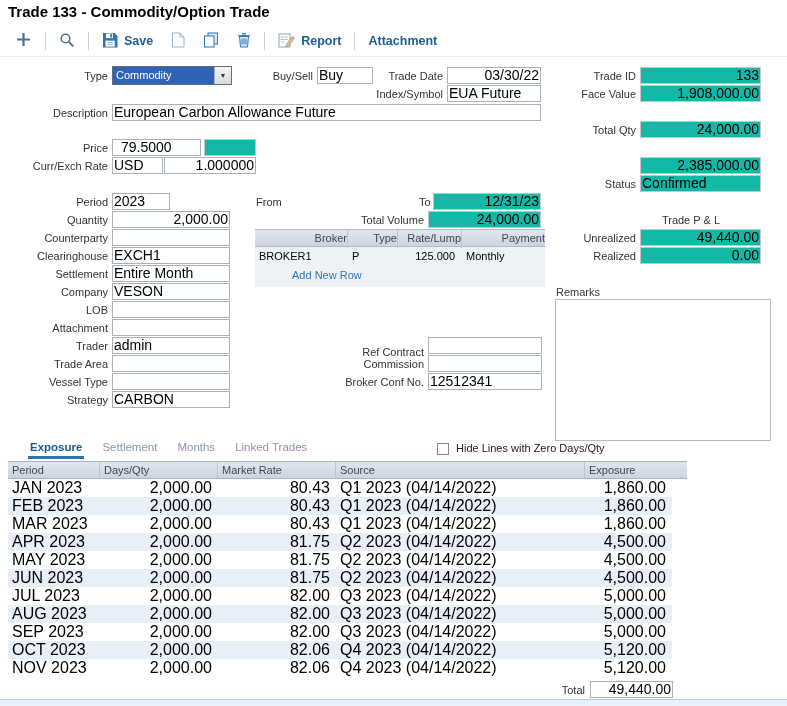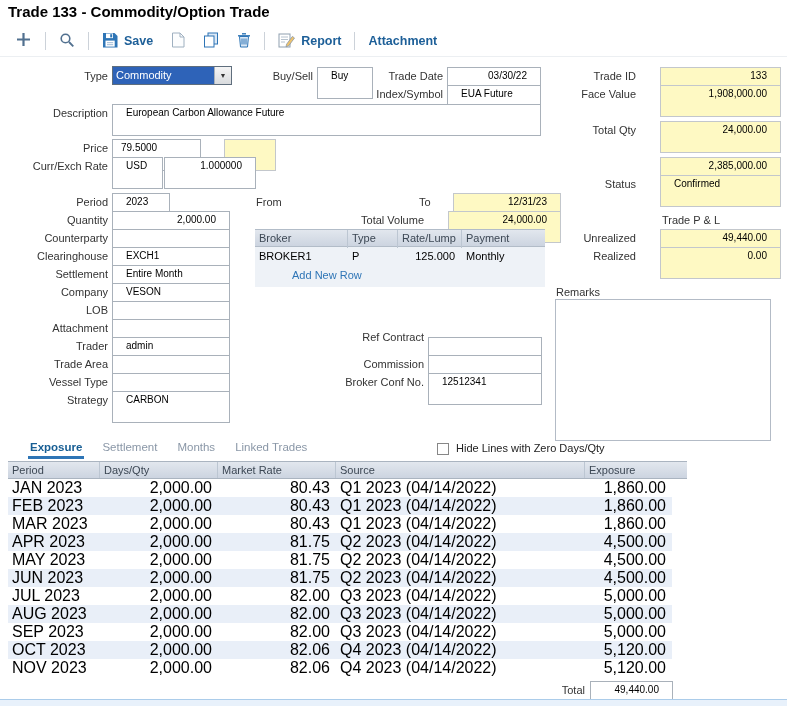--- a/index.html
+++ b/index.html
@@ -10,36 +10,36 @@
   .title { position:absolute; left:8px; top:3px; font-size:15px; font-weight:bold; color:#000; white-space:nowrap; }
 
   .toolbar { position:absolute; left:6px; top:27px; height:28px; display:flex; align-items:center; }
   .tbtn { background:none; border:none; display:flex; align-items:center; gap:6px; padding:3px 9px; cursor:pointer; }
   .tbtn .tlabel { color:#1d5f98; font-size:12.5px; font-weight:bold; white-space:nowrap; }
   .tdiv { width:1px; height:18px; background:#ccd2d9; margin:0 4px; }
   .toolbar-rule { position:absolute; left:0; top:56px; width:787px; height:1px; background:#eceff2; }
 
   .lbl { position:absolute; height:17px; line-height:17px; font-size:11px; color:#333; text-align:right; white-space:nowrap; }
   .lbl.la { text-align:left; }
-  .fld { position:absolute; height:32px; line-height:15px; border:1px solid #a9b1ba; background:#fff;
-         font-size:10px; padding:0 13px; color:#000; white-space:nowrap; overflow:hidden; }
-  .fld.ro { background:#fef9c3; border-color:#c3c7cc;margin-left:20px; }
+  .fld { position:absolute; height:17px; line-height:15px; border:1px solid #a9b1ba; background:#fff;
+         font-size:14px; padding:0 1px; color:#000; white-space:nowrap; overflow:hidden; }
+  .fld.ro { background:#14b8a6; border-color:#c3c7cc; }
   .fld.num { text-align:right; }
 
   .dropdown { position:absolute; height:19px; border:1px solid #5f6e7d; background:#fff; display:flex; }
   .dropdown .sel { flex:1; background:#2e63b8; color:#fff; font-size:11px; line-height:17px; padding:0 3px; overflow:hidden; }
   .dropdown .dd-arrow { width:17px; background:linear-gradient(#f5f5f5,#d9dbde); border-left:1px solid #a9b1ba;
          font-size:7px; color:#333; display:flex; align-items:center; justify-content:center; }
 
   .remarks-box { position:absolute; left:555px; top:299px; width:216px; height:142px; border:1px solid #b3bbc6; background:#fff; }
 
   .broker { position:absolute; left:255px; top:229px; width:290px; height:58px; background:#eef2f7; font-size:11px; }
   .bk-header { display:flex; height:18px; background:linear-gradient(#e2e7ee,#ccd4e0);
                border-top:1px solid #b2bcc8; border-bottom:1px solid #b2bcc8; color:#3c4754; }
-  .bk-header > div { padding:2px 0 16px 4px; border-right:1px solid #bcc6d2; height:100%; }
+  .bk-header > div { padding:2px 0 16px 4px; border-right:1px solid #bcc6d2; height:100%;text-align:right; }
   .bk-row { display:flex; height:18px; line-height:18px; color:#000; }
   .bw0{width:93px;} .bw1{width:50px;} .bw2{width:64px;} .bw3{width:83px; border-right:none !important;}
   .bk-row .bw0,.bk-row .bw1,.bk-row .bw3 { padding-left:4px; }
   .bk-row .bw2 { text-align:right; padding-right:7px; }
   .addrow { position:absolute; left:37px; top:40px; color:#2e75b6; font-size:11px; cursor:pointer; }
 
   .tabs { position:absolute; left:28px; top:438px; height:21px; display:flex; gap:16px; align-items:flex-end; }
   .tab { font-size:11.5px; color:#8a97a7; padding:2px 2px 3px; cursor:pointer; border-bottom:3px solid transparent; white-space:nowrap; }
   .tab.active { color:#175e94; font-weight:bold; border-bottom:3px solid #2e75b6; }
 
@@ -212,21 +212,21 @@
   <div class="remarks-box"></div>
 
   <div class="lbl" style="left:8px;top:302px;width:100px">LOB</div>
   <div class="fld" style="left:112px;top:301px;width:118px"></div>
 
   <div class="lbl" style="left:8px;top:320px;width:100px">Attachment</div>
   <div class="fld" style="left:112px;top:319px;width:118px"></div>
 
   <div class="lbl" style="left:8px;top:338px;width:100px">Trader</div>
   <div class="fld" style="left:112px;top:337px;width:118px">admin</div>
-  <div class="lbl" style="left:324px;top:329px;width:100px">Ref Contract</div>
+  <div class="lbl" style="left:324px;top:344px;width:100px">Ref Contract</div>
   <div class="fld" style="left:428px;top:337px;width:114px"></div>
 
   <div class="lbl" style="left:8px;top:356px;width:100px">Trade Area</div>
   <div class="fld" style="left:112px;top:355px;width:118px"></div>
   <div class="lbl" style="left:324px;top:356px;width:100px">Commission</div>
   <div class="fld" style="left:428px;top:355px;width:114px"></div>
 
   <div class="lbl" style="left:8px;top:374px;width:100px">Vessel Type</div>
   <div class="fld" style="left:112px;top:373px;width:118px"></div>
   <div class="lbl" style="left:324px;top:374px;width:100px">Broker Conf No.</div>

